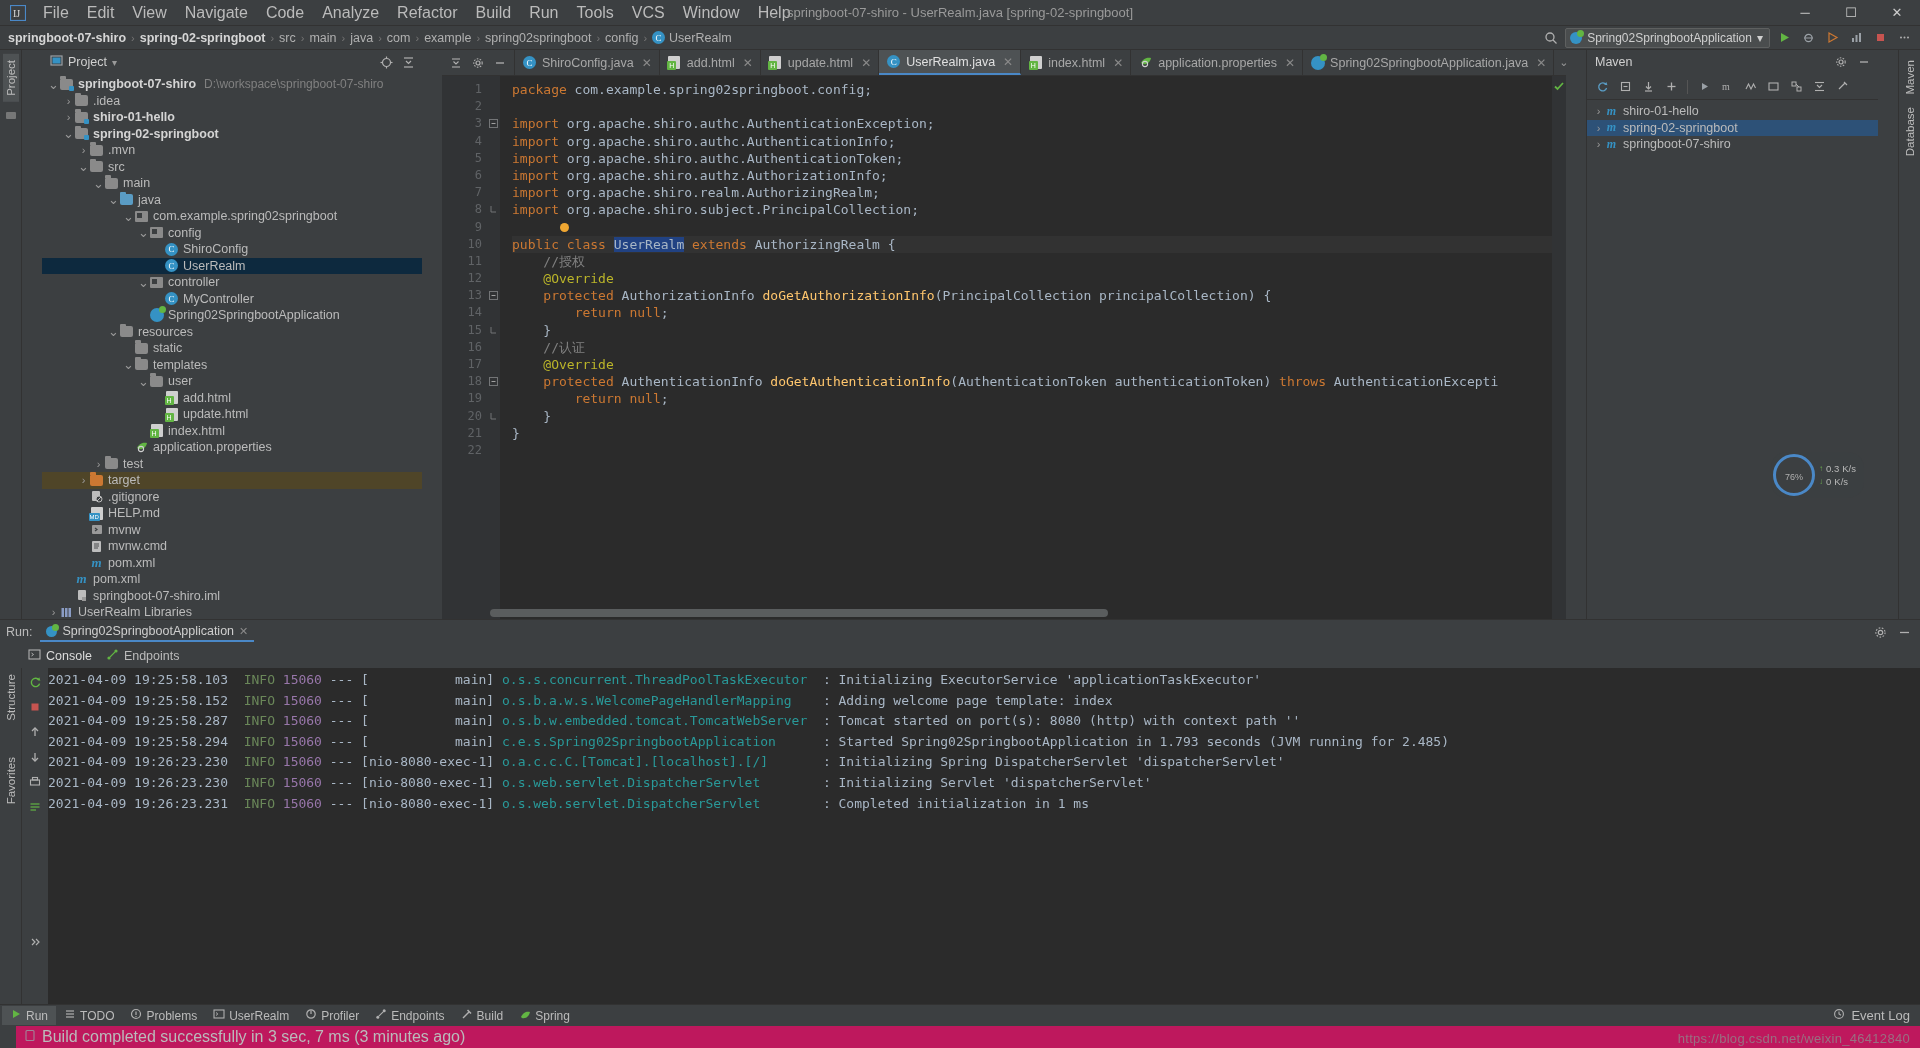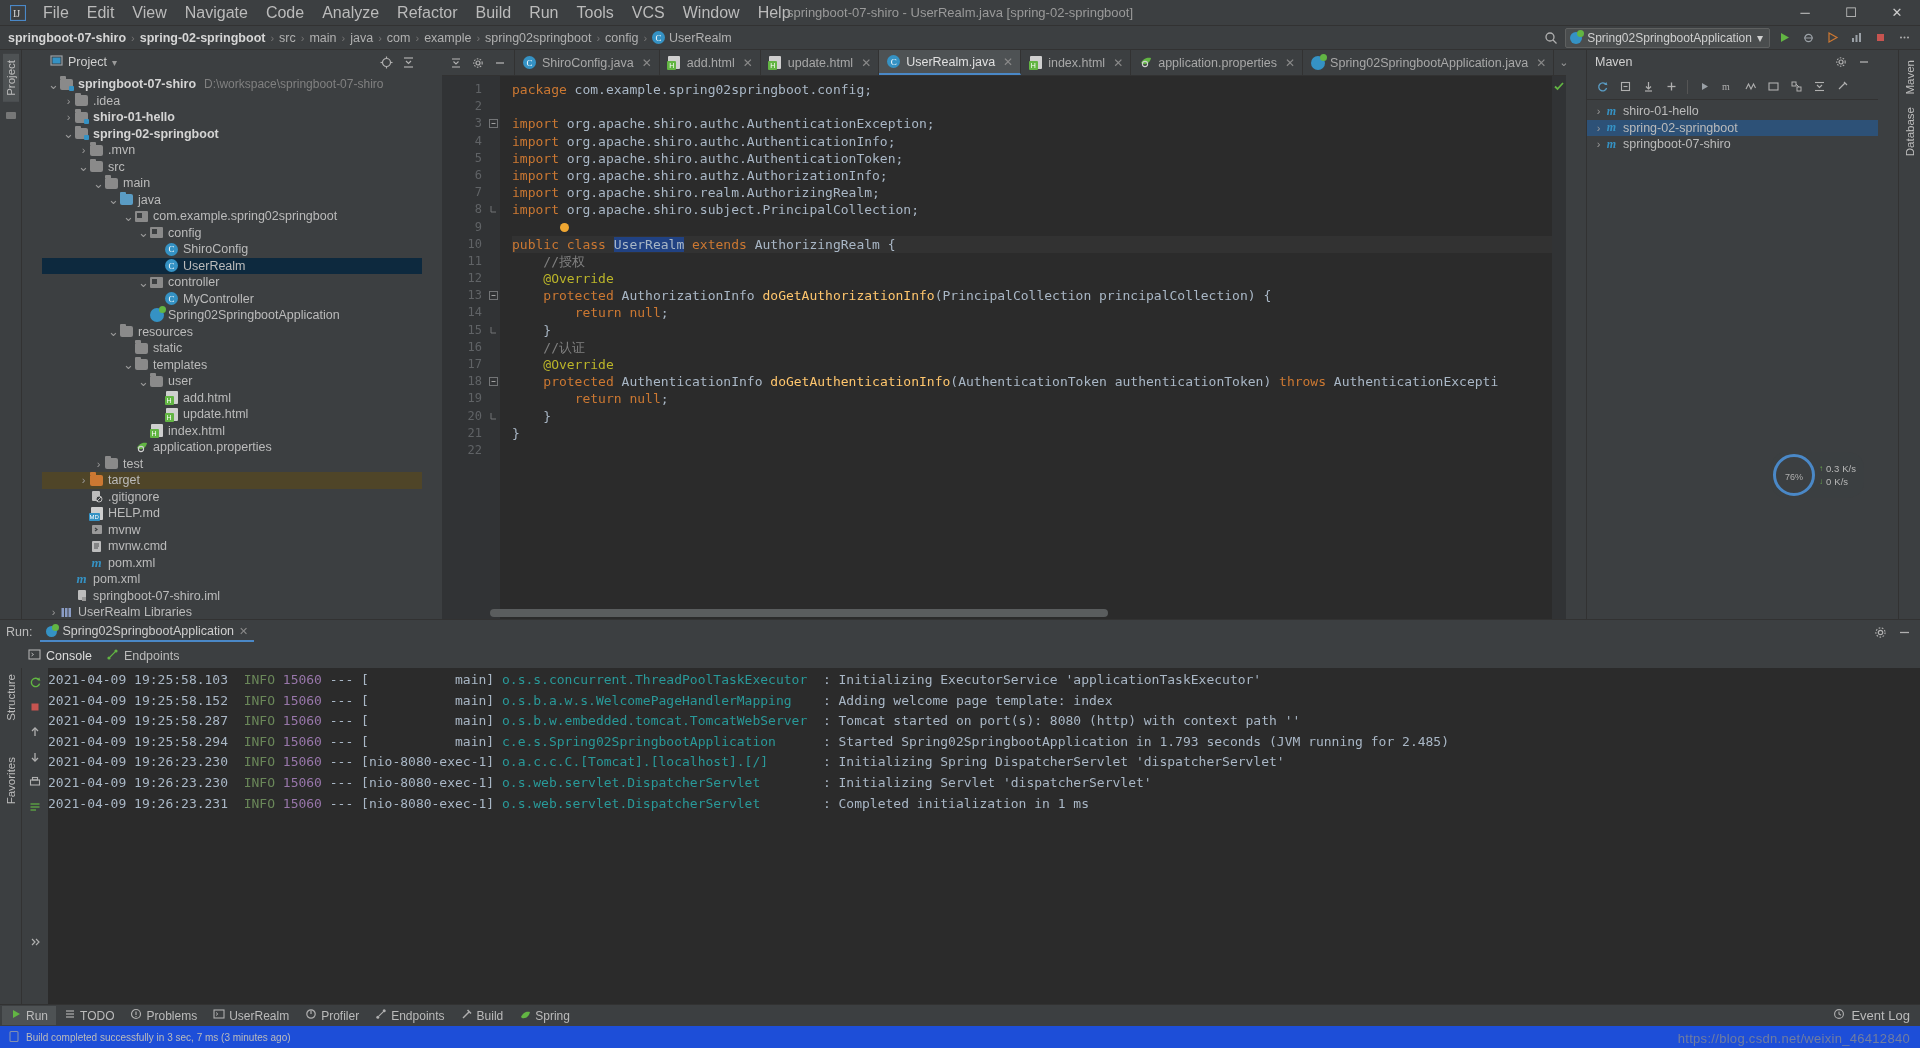--- a/index.html
+++ b/index.html
@@ -142,22 +142,22 @@
                   background:#3c3f41; flex:0 0 24px; }
   .console-tab { display:flex; align-items:center; gap:5px; font-size:12.5px; color:#bbbbbb; }
 
   
   .toolwins { height:22px; background:#3c3f41; display:flex; align-items:center; gap:0;
               border-top:1px solid #323232; flex:0 0 22px; padding-left:2px; }
   .tw { display:flex; align-items:center; gap:4px; padding:2px 8px; font-size:12px; color:#bbbbbb; }
   .tw.active { background:#4e5254; }
   .toolwins-right { margin-left:auto; display:flex; align-items:center; gap:6px; padding-right:10px; }
 
-  .statusbar { height:22px; background:#1d4ed8; display:flex; align-items:center; padding:0 8px;
-               font-size:10px; color:#bbbbbb; flex:0 0 22px; }
+  .statusbar { height:22px; background:#be185d; display:flex; align-items:center; padding:0 8px;
+               font-size:16px; color:#bbbbbb; flex:0 0 22px;margin-left:16px; }
   .sb-ico { margin-right:6px; opacity:.8; }
 
   
   .netwidget { position:absolute; right:56px; top:452px; display:flex; align-items:center; gap:4px;
                background:rgba(60,63,65,.92); border-radius:16px; padding:2px 8px 2px 2px; }
   .net-ring { width:42px; height:42px; border-radius:50%; border:3px solid #4a88c7;
               display:flex; align-items:center; justify-content:center; background:#3c3f41; }
   .net-pct { font-size:14px; color:#d6d6d6; font-weight:bold; }
   .net-pct span { font-size:9px; font-weight:normal; color:#b0b0b0; }
   .net-rates { display:flex; flex-direction:column; gap:2px; font-size:9.5px; color:#b8b8b8; }

